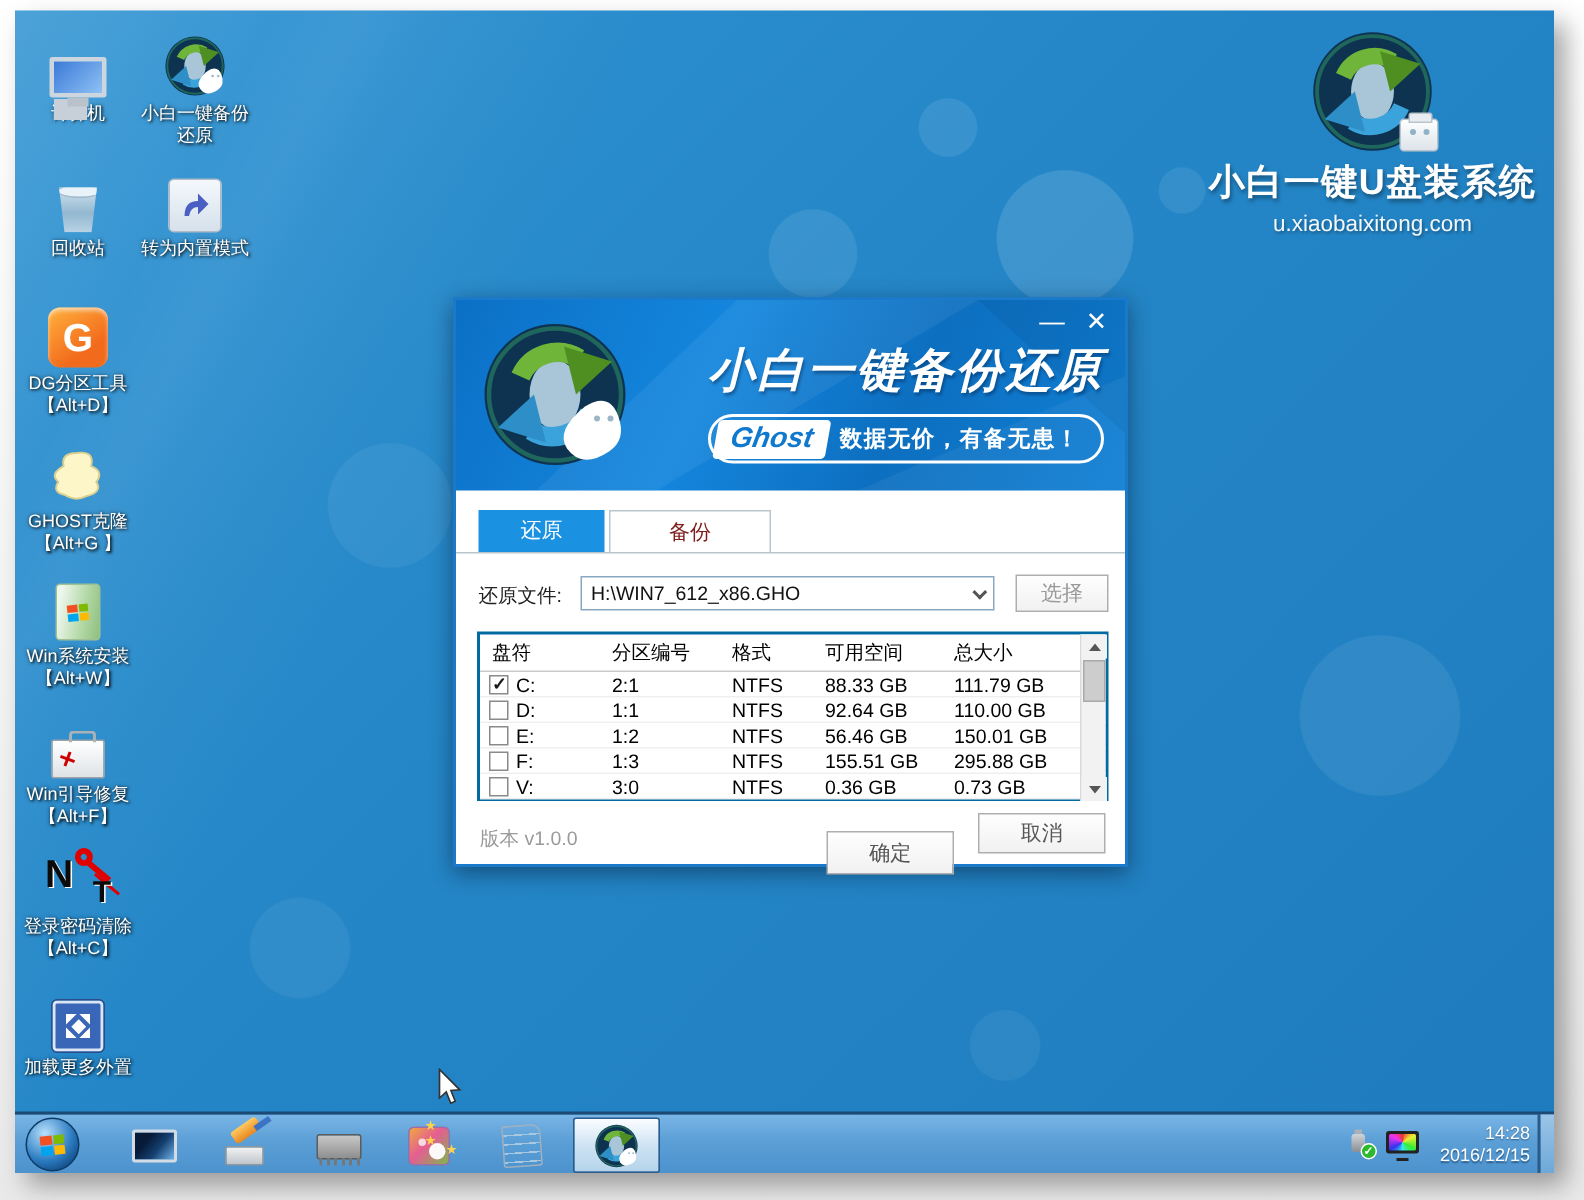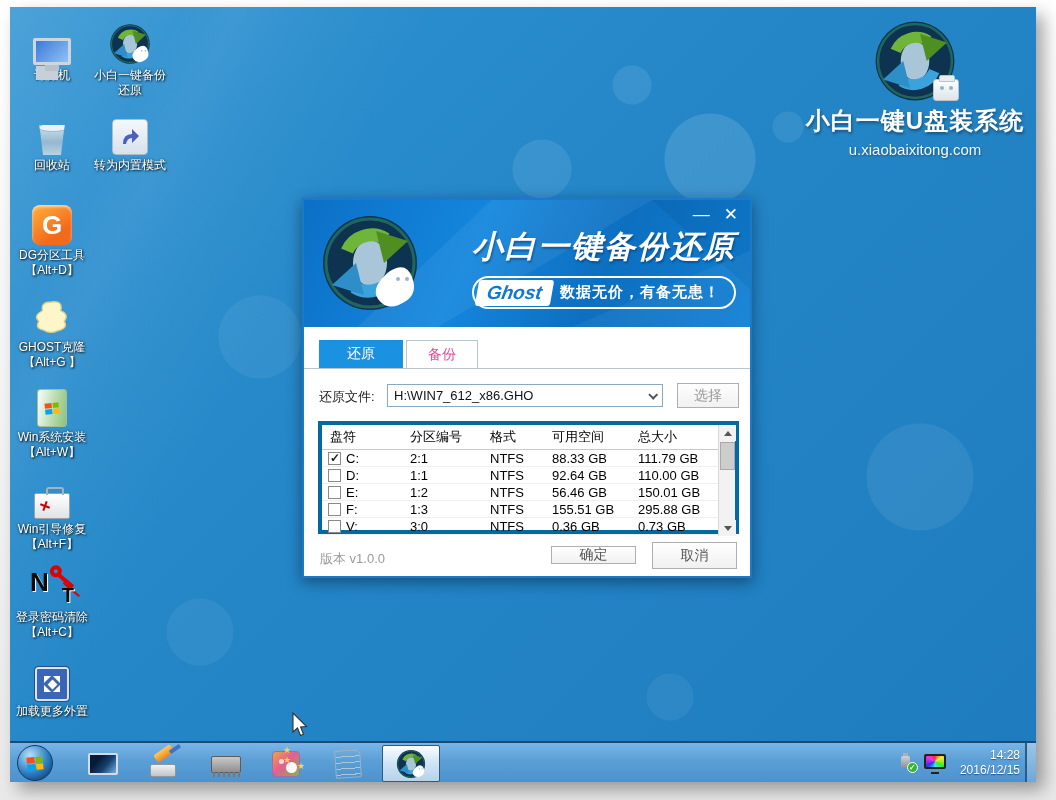--- a/index.html
+++ b/index.html
@@ -80,48 +80,48 @@
   .winbtns span { font-size:17px; line-height:17px; cursor:default; }
   .dlogo { position:absolute; left:16px; top:13px; width:100px; height:100px; }
   .dtitle { position:absolute; left:168px; top:26px; color:#fff; font-size:31px; font-weight:bold; font-style:italic; letter-spacing:2px; text-shadow:1px 2px 2px rgba(0,30,70,.4); white-space:nowrap; }
   .gbadge { position:absolute; left:168px; top:76px; height:33px; border:2px solid #fff; border-radius:17px; display:flex; align-items:center; padding:0 14px 0 0; }
   .gbadge .gword { background:#fff; color:#1079cd; font-weight:bold; font-style:italic; font-size:19px; padding:2px 10px; margin:2px 8px 2px 3px; transform:skewX(-10deg); border-radius:3px; }
   .gbadge .gslogan { color:#fff; font-size:15px; font-weight:bold; letter-spacing:1px; white-space:nowrap; }
 
   .tabs { position:absolute; left:15px; top:140px; display:flex; }
   .tab { width:84px; height:28px; display:flex; align-items:center; justify-content:center; font-size:14px; }
   .tab.active { background:#1b91e2; color:#fff; }
-  .tab.inactive { background:#fff; color:#ec4899; border:1px solid #b9c6ce; border-bottom:none; width:72px; margin-left:3px; }
+  .tab.inactive { background:#fff; color:#7f1d1d; border:1px solid #b9c6ce; border-bottom:none; width:108px; margin-left:3px; }
   .tabline { position:absolute; left:0; top:168px; width:100%; height:1px; background:#b9c6ce; }
 
   .formrow { position:absolute; left:15px; top:184px; width:420px; height:25px; font-size:13px; color:#222;text-align:center; }
   .formrow .flabel { position:absolute; left:0; top:4px; }
   .combo { position:absolute; left:68px; top:0; width:276px; height:23px; border:1px solid #8aa8bf; background:#fff; display:flex; align-items:center; padding:0 22px 0 6px; font-size:13px; color:#111; }
   .combo .chev { position:absolute; right:6px; top:7px; width:7px; height:7px; border-right:2px solid #555; border-bottom:2px solid #555; transform:rotate(45deg) translateY(-1px); }
   .btn { background:linear-gradient(#fefefe,#f1f1f1); border:1px solid #aeaeae; color:#666; font-size:14px; display:flex; align-items:center; justify-content:center; cursor:default; }
   .choose { position:absolute; left:358px; top:-1px; width:62px; height:25px; color:#999; }
 
-  .table { position:absolute; left:14px; top:221px; width:421px; height:113px; border:4px solid #0369a1; background:#fff; font-size:13px; color:#000; }
+  .table { position:absolute; left:14px; top:221px; width:421px; height:113px; border:2px solid #0369a1; background:#fff; font-size:13px; color:#000; }
   .thead { display:flex; height:25px; align-items:center; border-bottom:1px solid #c9c9c9; }
   .trow { display:flex; height:17px; align-items:center; border-bottom:1px solid #efefef; }
   .c1{width:88px; padding-left:6px; display:flex; align-items:center; gap:5px;}
   .c2{width:80px;} .c3{width:62px;} .c4{width:86px;} .c5{width:86px;}
   .thead .c1{padding-left:8px;}
   .cb { width:13px; height:13px; border:1px solid #8a8a8a; background:#fff; position:relative; flex:0 0 13px; }
   .cb.on:after { content:"✓"; position:absolute; left:1px; top:-2px; font-size:12px; font-weight:bold; color:#1a1a1a; }
   .vscroll { position:absolute; right:0; top:0; width:17px; height:111px; background:#f2f2f2; border-left:1px solid #d9d9d9; }
   .sbtn { position:absolute; left:0; width:17px; height:16px; background:#f2f2f2; display:flex; align-items:center; justify-content:center; }
   .sbtn.up{top:0;} .sbtn.down{bottom:0;}
   .tri-up { width:0; height:0; border:4px solid transparent; border-bottom:5px solid #555; margin-top:-4px; }
   .tri-down { width:0; height:0; border:4px solid transparent; border-top:5px solid #555; margin-bottom:-4px; }
   .sthumb { position:absolute; left:1px; top:17px; width:15px; height:28px; background:#cdcdcd; border:1px solid #a9a9a9; }
 
   .dfooter { position:absolute; left:0; top:334px; width:100%; height:44px; }
   .version { position:absolute; left:16px; top:16px; font-size:13px; color:#9a9a9a; }
-  .ok { position:absolute; left:247px; top:12px; width:85px; height:18px; color:#555; }
+  .ok { position:absolute; left:247px; top:20px; width:85px; height:29px; color:#555; }
   .cancel { position:absolute; left:348px; top:8px; width:85px; height:27px; color:#555; }
 
   
   .logo-svg { width:100%; height:100%; }
 
   
   .taskbar { position:absolute; left:0; bottom:0; width:100%; height:41px;
     border-top:2px solid #1d4a75;
     background:linear-gradient(#7ab5e6 0%, #5b9fd6 45%, #4c92cd 100%); }
   .orb { position:absolute; left:7px; top:2px; width:36px; height:36px; border-radius:50%;

